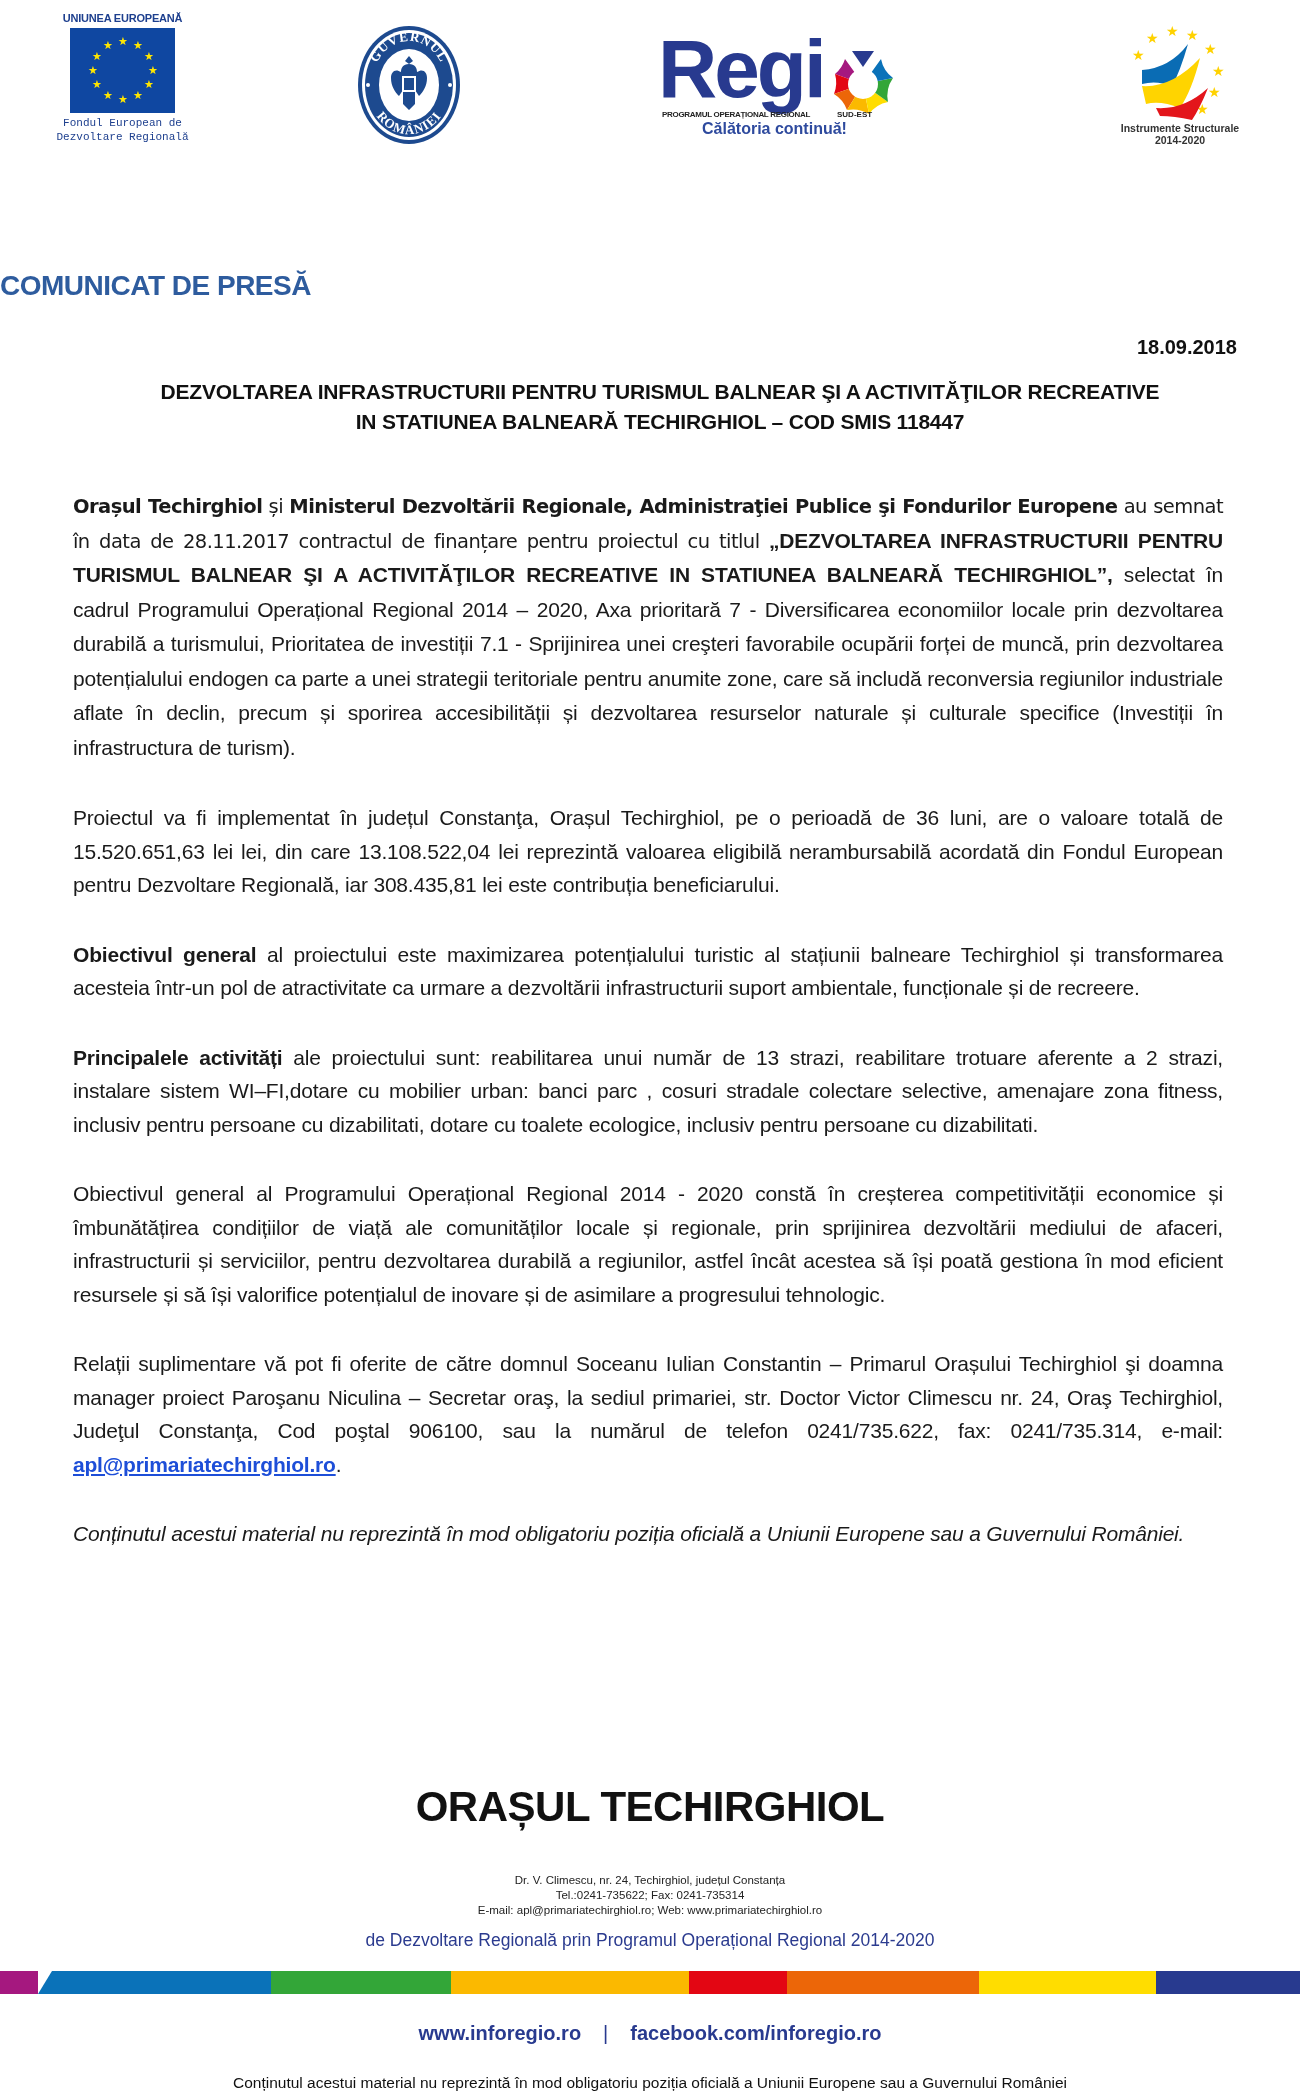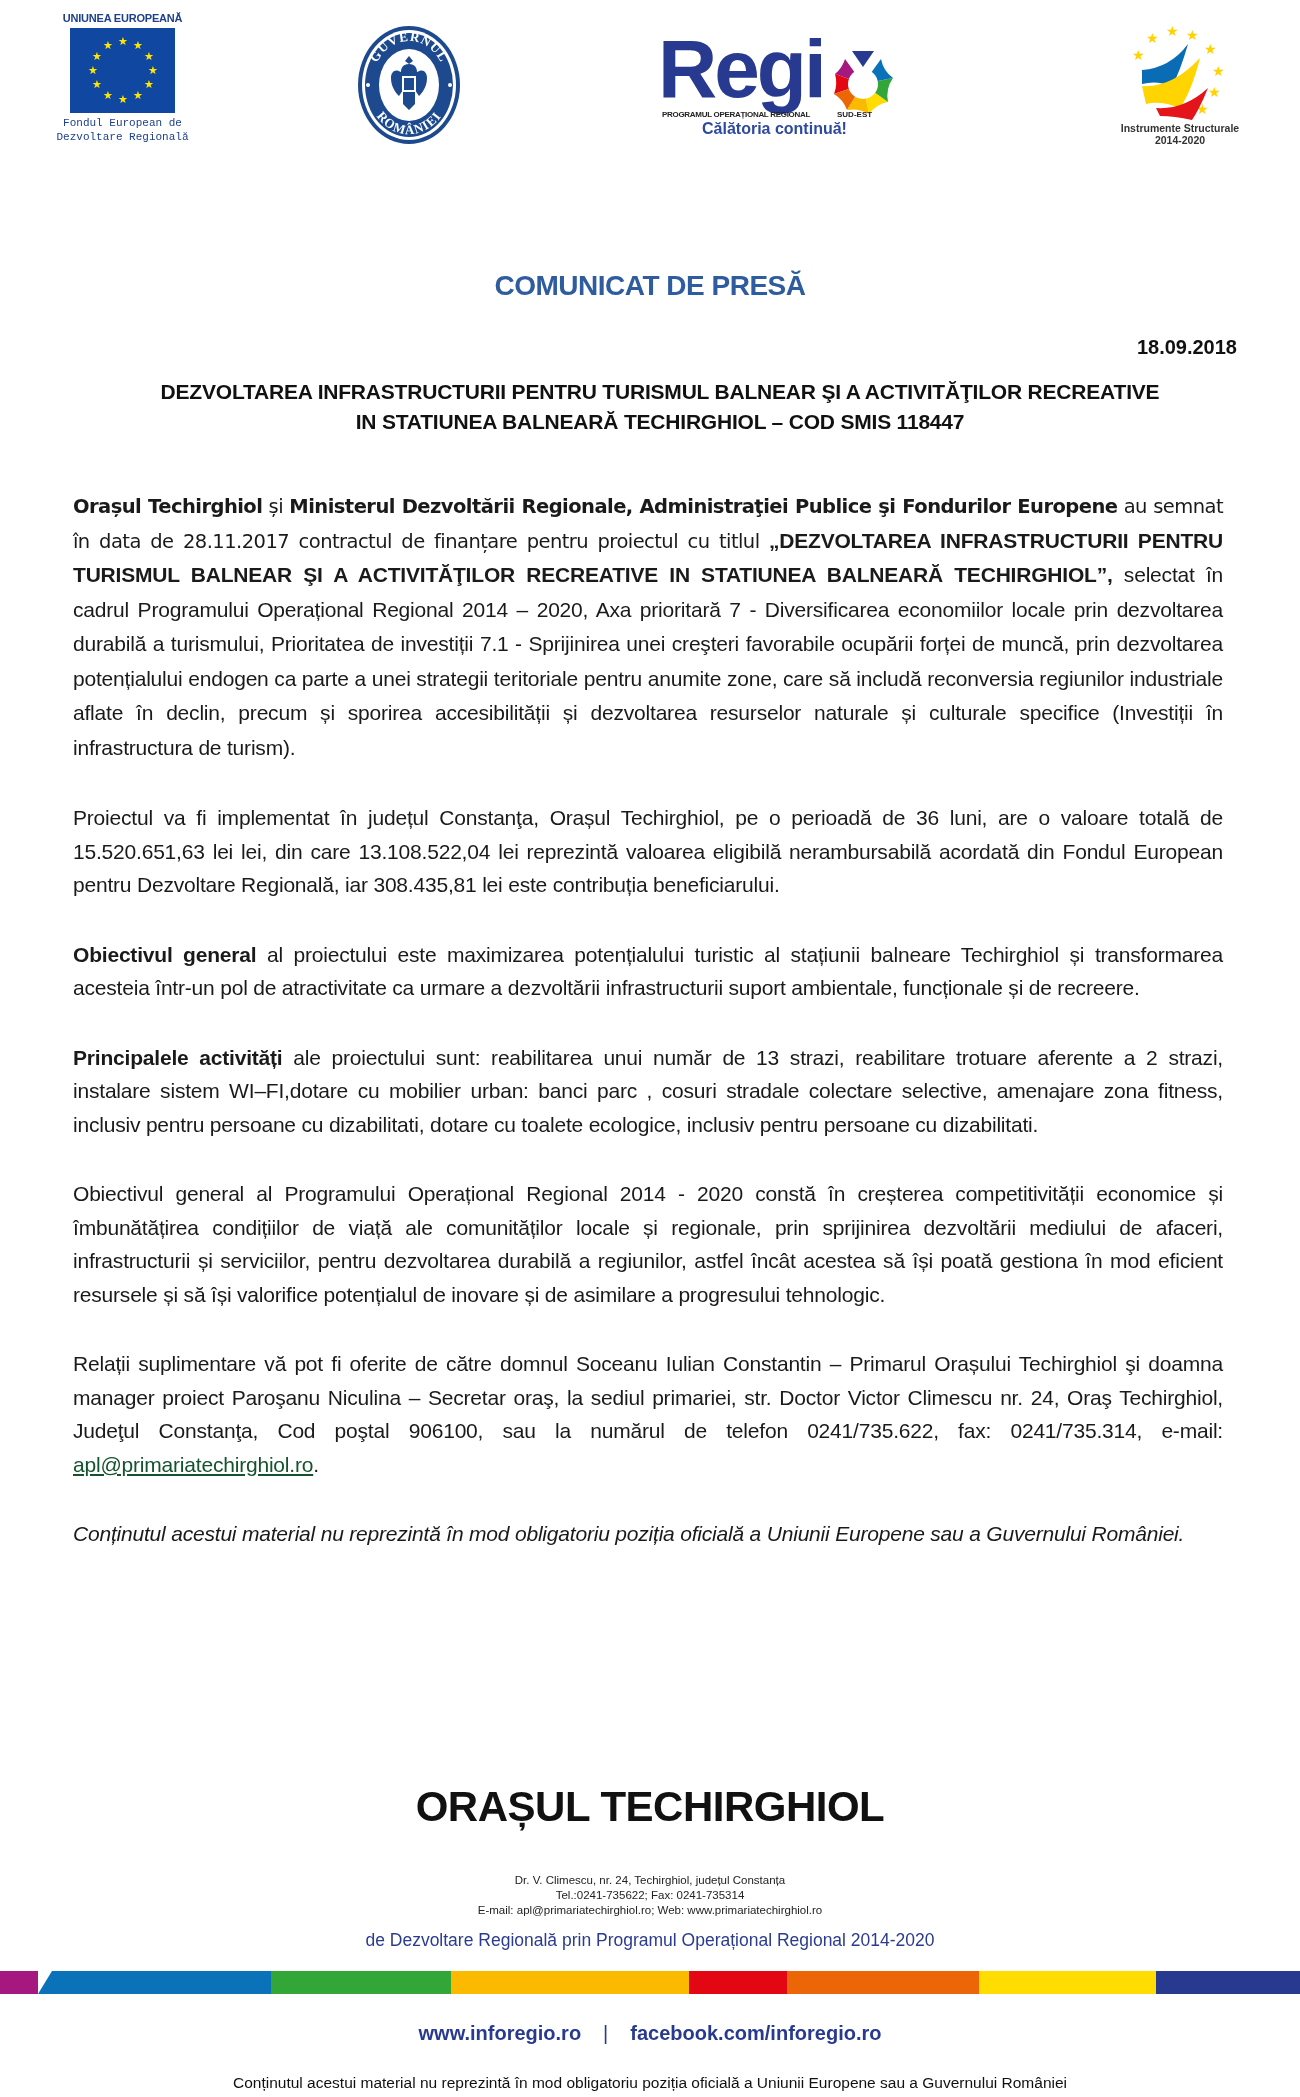--- a/index.html
+++ b/index.html
@@ -19,30 +19,30 @@
   .regio-word { position:absolute; left:8px; top:0; font-family:"Liberation Sans", sans-serif; font-weight:bold; font-size:82px; line-height:82px; color:#283a8f; letter-spacing:-3px; }
   .regio-sub { position:absolute; left:12px; top:82px; font-family:"Liberation Sans", sans-serif; font-size:8px; font-weight:bold; color:#222; letter-spacing:-0.3px; }
   .regio-sud { position:absolute; left:187px; top:82px; font-family:"Liberation Sans", sans-serif; font-size:8px; font-weight:bold; color:#222; }
   .regio-tag { position:absolute; left:52px; top:92px; font-family:"Liberation Sans", sans-serif; font-weight:bold; font-size:16px; color:#2e4a9e; }
   .regio-wheel { position:absolute; left:178px; top:18px; width:70px; height:70px; }
 
   .is-logo { left:1100px; top:10px; width:160px; height:145px; text-align:center; }
   .is-text { position:absolute; left:0; top:112px; width:160px; font-family:"Liberation Sans", sans-serif; font-size:10.5px; font-weight:bold; color:#333; line-height:12px; }
 
   
-  .title { left:0; width:1300px; top:270px; text-align:center; font-family:"Liberation Sans", sans-serif; font-weight:bold; font-size:28px; color:#2e5c9e; letter-spacing:-0.5px; }
+  .title { left:0; width:1300px; top:270px; font-family:"Liberation Sans", sans-serif; font-weight:bold; font-size:28px; color:#2e5c9e; letter-spacing:-0.5px; }
   .date { right:63px; top:336px; font-family:"Liberation Sans", sans-serif; font-weight:bold; font-size:20px; color:#111; }
   .headline { left:60px; width:1200px; top:377px; text-align:center; font-family:"Liberation Sans", sans-serif; font-weight:bold; font-size:21px; line-height:30px; color:#111; letter-spacing:-0.2px; }
 
   
   .body { left:73px; width:1150px; top:490px; font-family:"DejaVu Sans", sans-serif; font-size:19.5px; line-height:33.5px; color:#1a1a1a; letter-spacing:-0.55px; }
   .body p { text-align:justify; margin-bottom:15px; }
   .body b { font-weight:bold; }
   .body .cond { font-family:"Liberation Sans", sans-serif; letter-spacing:-0.2px; font-size:21px;margin-top:36px; }
-  .body a { color:#14532d; text-decoration:underline; }
+  .body a { color:#1d4ed8; text-decoration:underline;font-weight:bold; }
   .body .italic { font-style:italic; }
 
   
   .foot-title { left:0; width:1300px; top:1783px; text-align:center; font-family:"Liberation Sans", sans-serif; font-weight:bold; font-size:42px; color:#111; letter-spacing:-0.5px; }
   .foot-addr { left:0; width:1300px; top:1873px; text-align:center; font-family:"Liberation Sans", sans-serif; font-size:11.5px; line-height:15px; color:#222; }
   .foot-inv { left:0; width:1300px; top:1928px; text-align:center; font-family:"Liberation Sans", sans-serif; font-size:17.5px; line-height:24px; color:#2b3b8f; }
   .band { left:0; top:1971px; width:1300px; height:23px; display:flex; overflow:hidden; }
   .band div { height:100%; }
   .foot-links { left:0; width:1300px; top:2022px; text-align:center; font-family:"Liberation Sans", sans-serif; font-weight:bold; font-size:20px; color:#283a8f; }
   .foot-links .sep { display:inline-block; margin:0 22px; font-weight:normal; }

